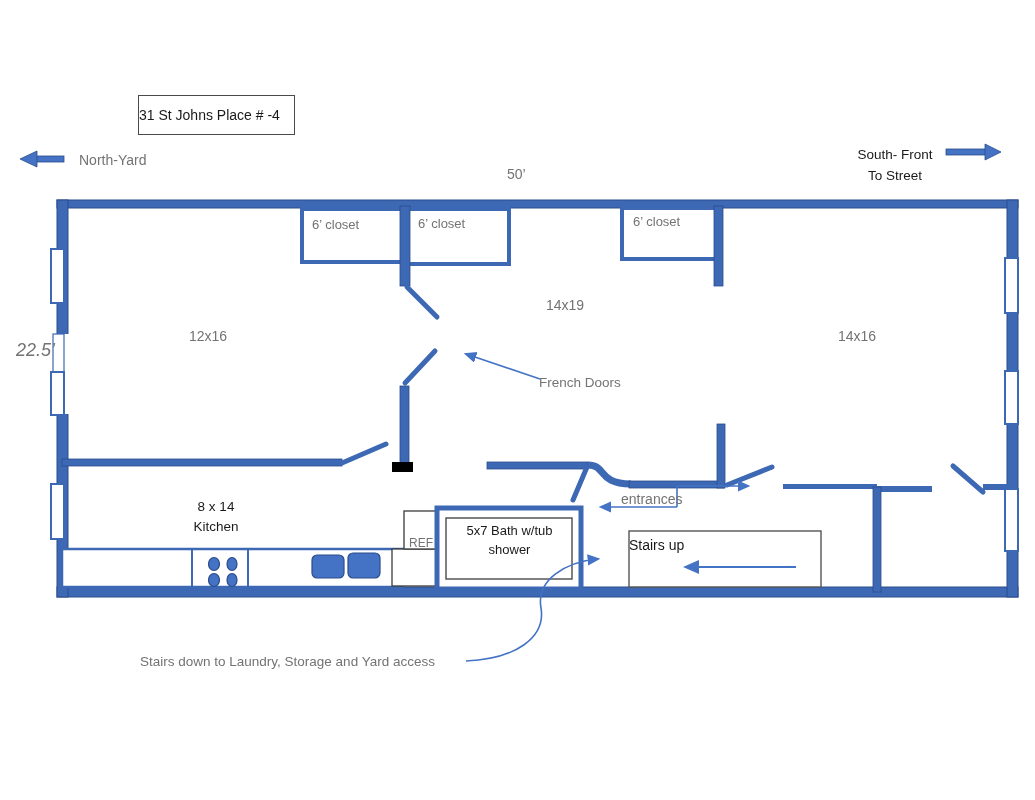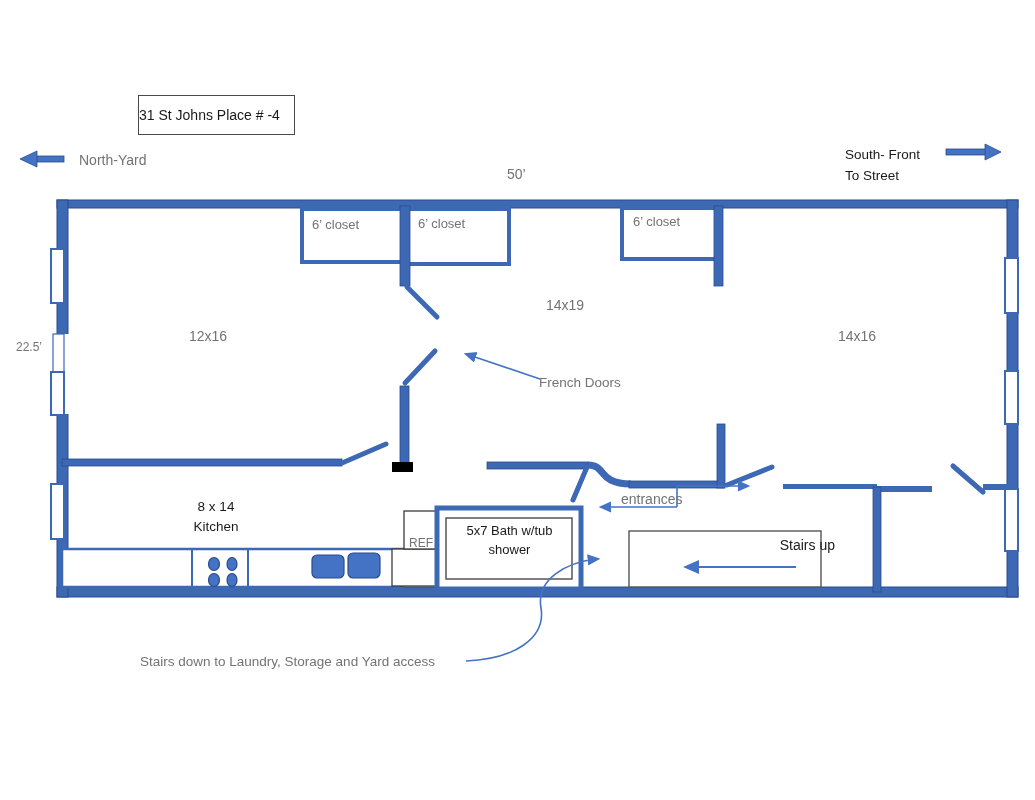--- a/index.html
+++ b/index.html
@@ -13,30 +13,30 @@
   .title-box{
     position:absolute;left:138px;top:95px;width:155px;height:38px;
     border:1.5px solid #4a4a4a;display:flex;align-items:center;justify-content:flex-start;
     font-size:14px;
   }
   .bath-text{
     position:absolute;left:446px;top:521px;width:127px;
     font-size:13px;line-height:19px;text-align:center;
   }
   .stairs-text{
-    position:absolute;left:647px;top:537px;width:188px;
-    font-size:14px;text-align:right;
+    position:absolute;left:629px;top:537px;width:188px;
+    font-size:14px;text-align:left;
   }
   .kitchen-text{
     position:absolute;left:166px;top:497px;width:100px;
     font-size:13.5px;line-height:20px;text-align:center;
   }
   .south-text{
     position:absolute;left:845px;top:144px;width:100px;
-    font-size:13.5px;line-height:21px;
+    font-size:13.5px;line-height:21px;text-align:center;
   }
 </style>
 </head>
 <body>
 
 <div id="stage">
 
   <svg id="plan-svg" width="1035" height="800" viewBox="0 0 1035 800">
     <defs>
       <marker id="arrw" orient="auto" markerWidth="9" markerHeight="8" refX="6.5" refY="3.5">
@@ -144,21 +144,21 @@
   </div>
 
   <div class="lbl" style="left:79px;top:152px;font-size:14px;">North-Yard</div>
 
   <div class="south-text">
     <div>South- Front</div>
     <div>To Street</div>
   </div>
 
   <div class="lbl" style="left:507px;top:166px;font-size:14px;">50’</div>
-  <div class="lbl" style="left:16px;top:340px;font-size:12px;">22.5’</div>
+  <div class="lbl" style="left:16px;top:340px;font-size:18px;font-style:italic;">22.5’</div>
 
   <div class="lbl" style="left:189px;top:328px;font-size:14px;">12x16</div>
   <div class="lbl" style="left:546px;top:297px;font-size:14px;">14x19</div>
   <div class="lbl" style="left:838px;top:328px;font-size:14px;">14x16</div>
 
   <div class="kitchen-text">
     <div>8 x 14</div>
     <div>Kitchen</div>
   </div>
 

